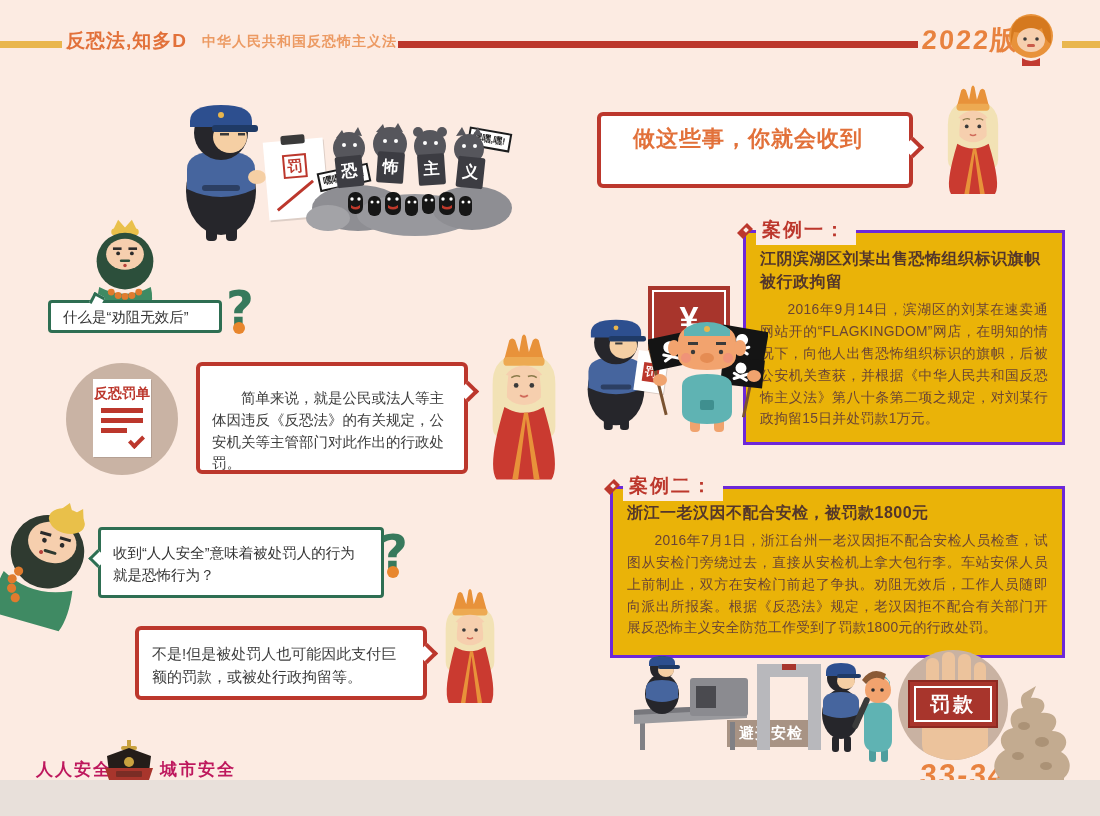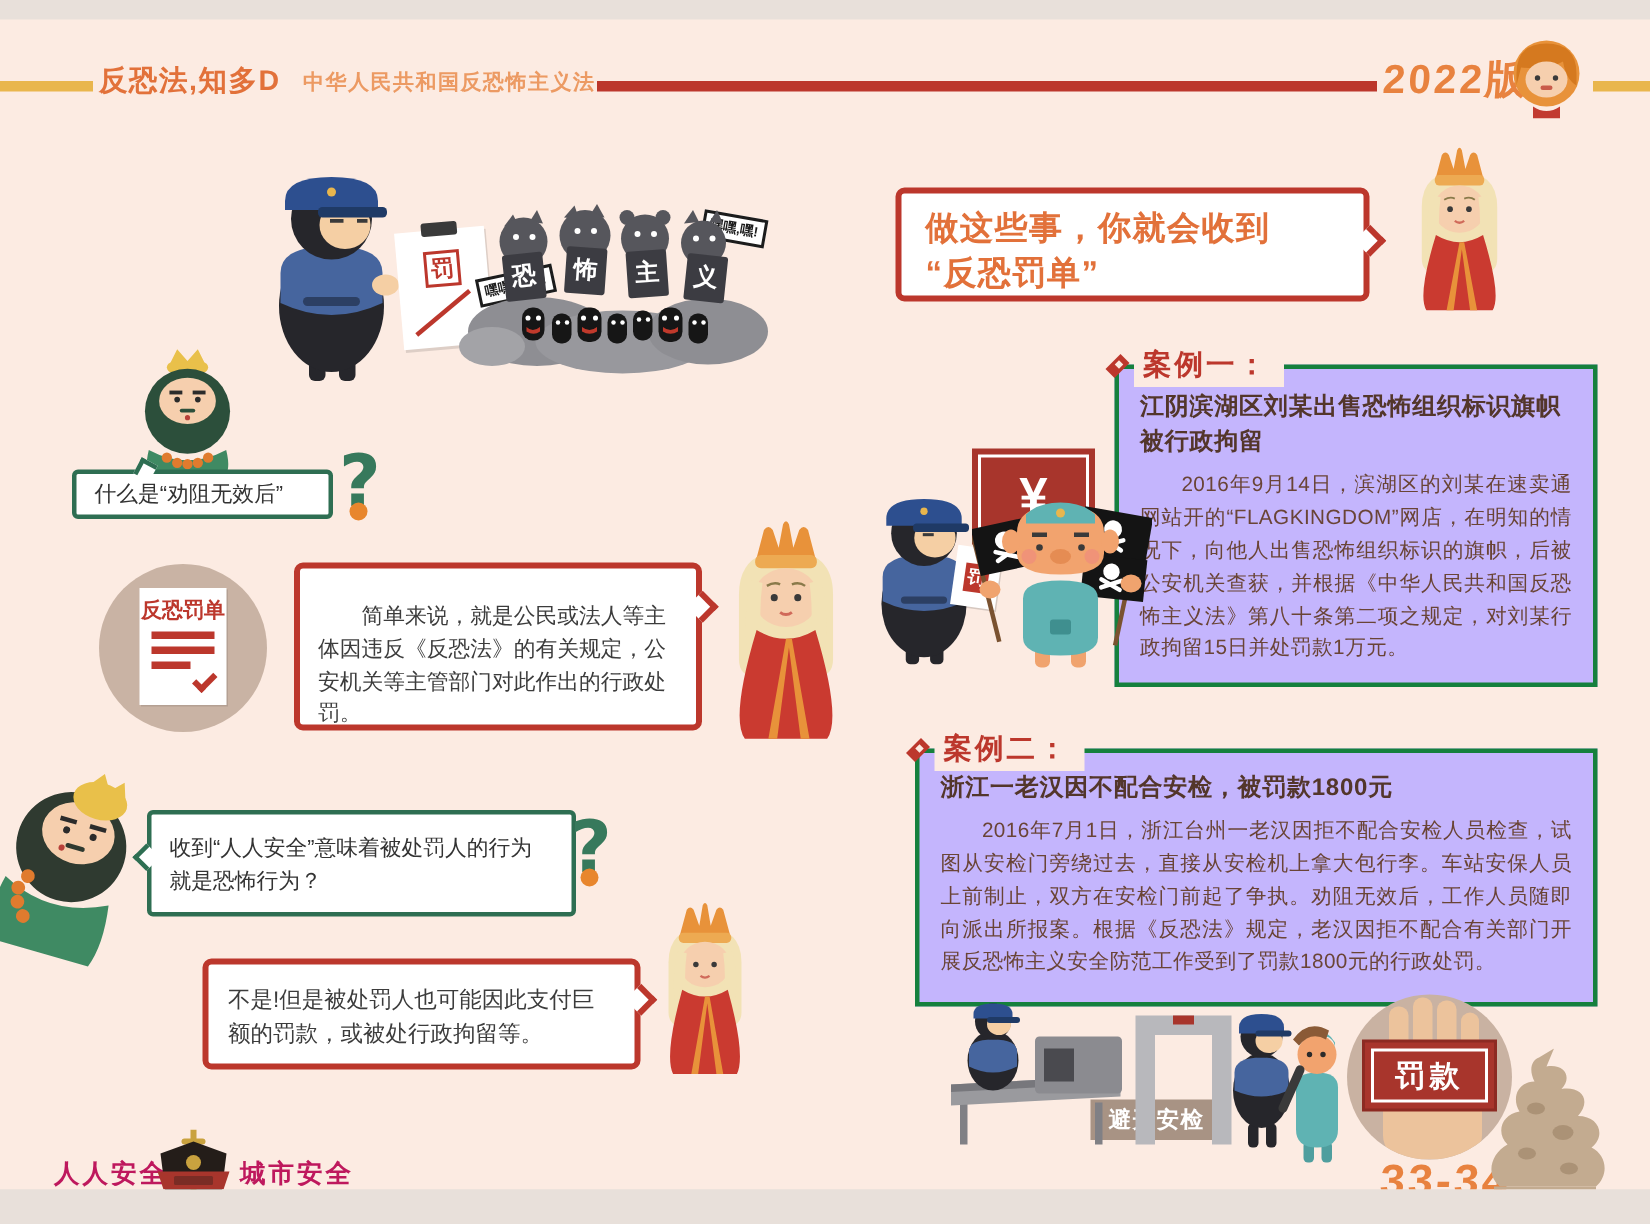--- a/index.html
+++ b/index.html
@@ -1,48 +1,48 @@
 <!DOCTYPE html>
 <html><head>
 <meta charset="utf-8">
 <style>
   * { margin:0; padding:0; box-sizing:border-box; }
   body { background:#e8e0da; }
   .page { position:relative; width:1100px; height:780px; background:#fcebe2; overflow:hidden;
-          font-family:"Liberation Sans", sans-serif;margin-top:13px; }
+          font-family:"Liberation Sans", sans-serif; }
   .abs { position:absolute; }
 
   
   .bar { position:absolute; height:7px; }
   .bar-yellow { background:#e9b64d; }
   .bar-red { background:#bc372c; }
   .hdr-title { position:absolute; left:66px; top:28px; font-size:19px; font-weight:bold; color:#e2713a; letter-spacing:1px; }
   .hdr-sub { position:absolute; left:202px; top:33px; font-size:14px; font-weight:bold; color:#ec9a63; letter-spacing:1px; }
   .hdr-edition { position:absolute; left:922px; top:22px; font-size:27px; font-weight:bold; color:#e8823f; letter-spacing:2px; transform:skewX(-4deg); }
   .pagenum { position:absolute; left:920px; top:758px; font-size:30px; font-weight:bold; color:#e8823f; letter-spacing:2px; transform:skewX(-4deg); }
   .foot-slogan { position:absolute; top:758px; font-size:17px; font-weight:bold; color:#be185d; letter-spacing:2px; }
 
   
   .bubble { position:absolute; background:#fff; border-radius:6px; }
   .b-red { border:4px solid #bc372c; }
   .b-green { border:3px solid #2e6e52; border-radius:4px; }
   .tail { position:absolute; background:#fff; }
   .tail-right { width:15px; height:15px; right:-12px; border-top:4px solid #bc372c; border-right:4px solid #bc372c; transform:rotate(45deg); }
   .tail-left-green { width:13px; height:13px; left:-10px; border-left:3px solid #2e6e52; border-bottom:3px solid #2e6e52; transform:rotate(45deg); }
   .tail-top-green { width:12px; height:12px; top:-9px; border-top:3px solid #2e6e52; border-left:3px solid #2e6e52; transform:rotate(28deg); }
-  .hero-bubble { left:597px; top:112px; width:316px; height:76px; padding:8px 16px; }
+  .hero-bubble { left:597px; top:112px; width:316px; height:76px; padding:8px 32px; }
   .hero-line { font-size:22px; font-weight:bold; color:#e2713a; line-height:30px; letter-spacing:1px; }
   .q-box { font-size:14.5px; color:#333; }
   .a-box { font-size:14.5px; color:#3c3c3c; line-height:1.5; }
   .qmark { position:absolute; width:34px; height:60px; }
   .qmark .glyph { font-size:48px; font-weight:bold; color:#37795c; font-family:"DejaVu Sans", sans-serif; }
   .qmark .dot { position:absolute; left:7px; bottom:6px; width:12px; height:12px; border-radius:50%; background:#e8862d; }
 
   
-  .case-box { position:absolute; border:3px solid #15803d; background:#c4b5fd; }
+  .case-box { position:absolute; border:3px solid #6d28d9; background:#eab308; }
   .case-head { position:absolute; top:-16px; left:-12px; display:flex; align-items:center; }
   .case-tag { font-size:19px; font-weight:bold; color:#bc372c; background:#fcebe2; padding:0 10px 2px 6px; letter-spacing:2px; }
   .case-title { font-size:16px; font-weight:bold; color:#53362b; line-height:1.45; margin-bottom:6px; letter-spacing:0.5px; }
   .case-body { font-size:13.8px; color:#6a4436; line-height:1.58; text-indent:2em; text-align:justify; letter-spacing:0.3px; }
 
   
   .sign { position:absolute; width:27px; height:31px; background:#3c3c42; color:#fff; font-size:16px; font-weight:bold;
           display:flex; align-items:center; justify-content:center; border-radius:2px; }
   .giggle { position:absolute; background:#fff; border:2px solid #1c1c1c; color:#1c1c1c; font-size:9px; font-weight:bold; padding:1px 3px; white-space:nowrap; }
   .clipboard { position:absolute; left:266px; top:140px; width:60px; height:78px; background:#fff; transform:rotate(-5deg);
@@ -175,21 +175,20 @@
       </g>
     </svg>
     <div class="sign" style="left:36px;top:36px;transform:rotate(-6deg)">恐</div>
     <div class="sign" style="left:77px;top:32px;transform:rotate(4deg)">怖</div>
     <div class="sign" style="left:118px;top:34px;transform:rotate(-4deg)">主</div>
     <div class="sign" style="left:157px;top:37px;transform:rotate(6deg)">义</div>
   </div>
 
   <div class="bubble b-red hero-bubble">
     <div class="hero-line">做这些事，你就会收到</div>
-    <div class="hero-line">“反恐罚单”</div>
     <div class="tail tail-right" style="top:24px"></div>
   </div>
   <svg class="abs" style="left:933px;top:84px" width="80" height="110" viewBox="0 0 100 140">
     <path d="M18 52 Q18 22 50 22 Q82 22 82 52 L82 96 Q82 108 70 108 L30 108 Q18 108 18 96 Z" fill="#f2e2b5"></path>
     <path d="M30 27 L35 8 Q38 4 41 8 L45 20 L48 4 Q50 0 52 4 L55 20 L59 8 Q62 4 65 8 L70 27 Z" fill="#e8923a"></path>
     <rect x="29" y="25" width="42" height="9" rx="4" fill="#edaa52"></rect>
     <ellipse cx="50" cy="54" rx="22" ry="20" fill="#f6cfae"></ellipse>
     <path d="M26 42 Q19 72 26 102 L37 102 Q30 72 34 44 Z" fill="#f2e2b5"></path>
     <path d="M74 42 Q81 72 74 102 L63 102 Q70 72 66 44 Z" fill="#f2e2b5"></path>
     <circle cx="42" cy="54" r="2.4" fill="#3a3a3a"></circle>

